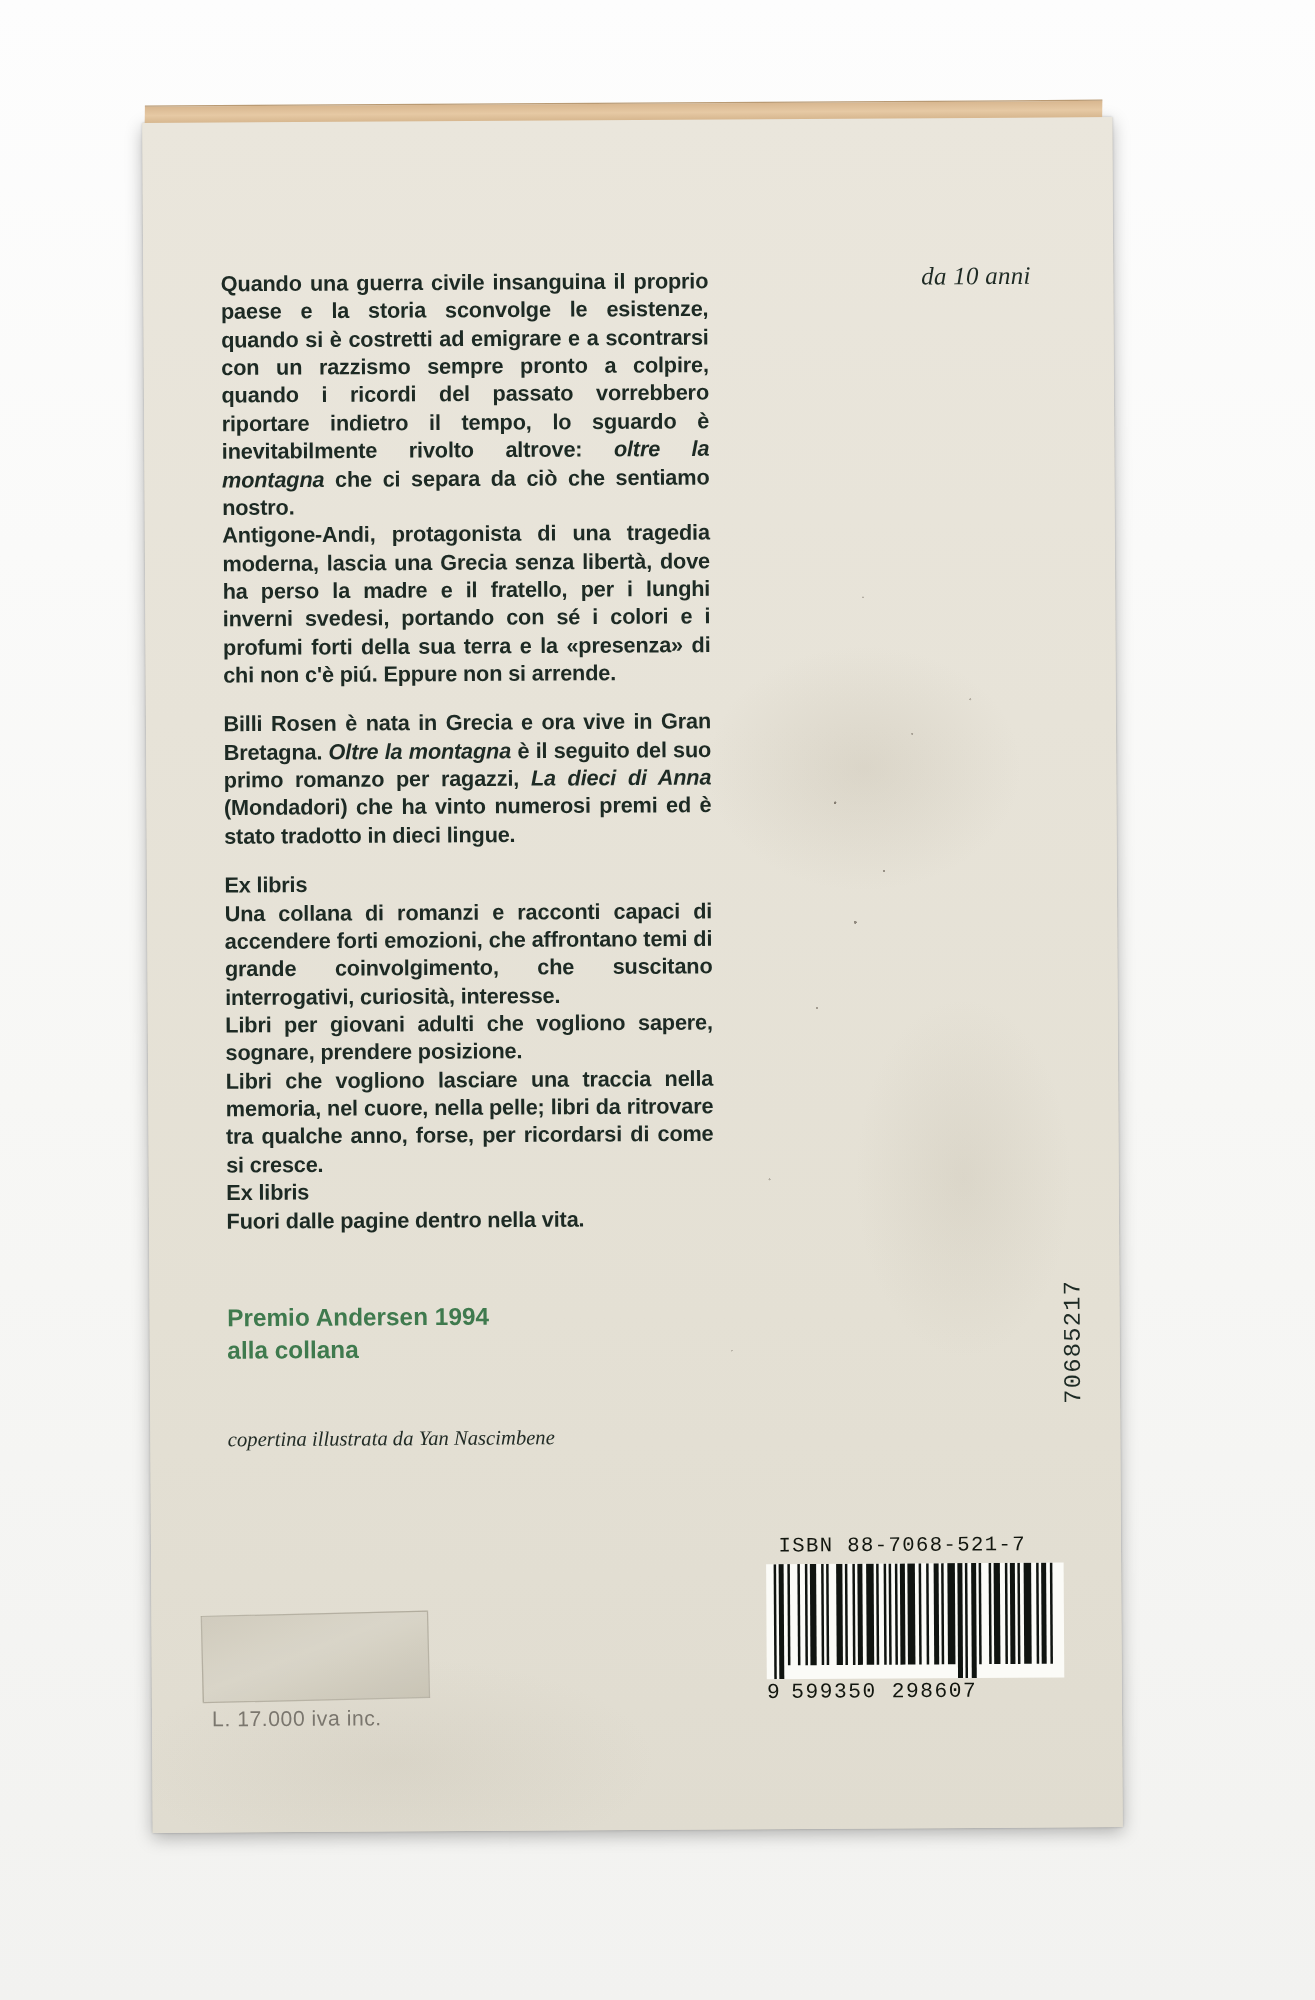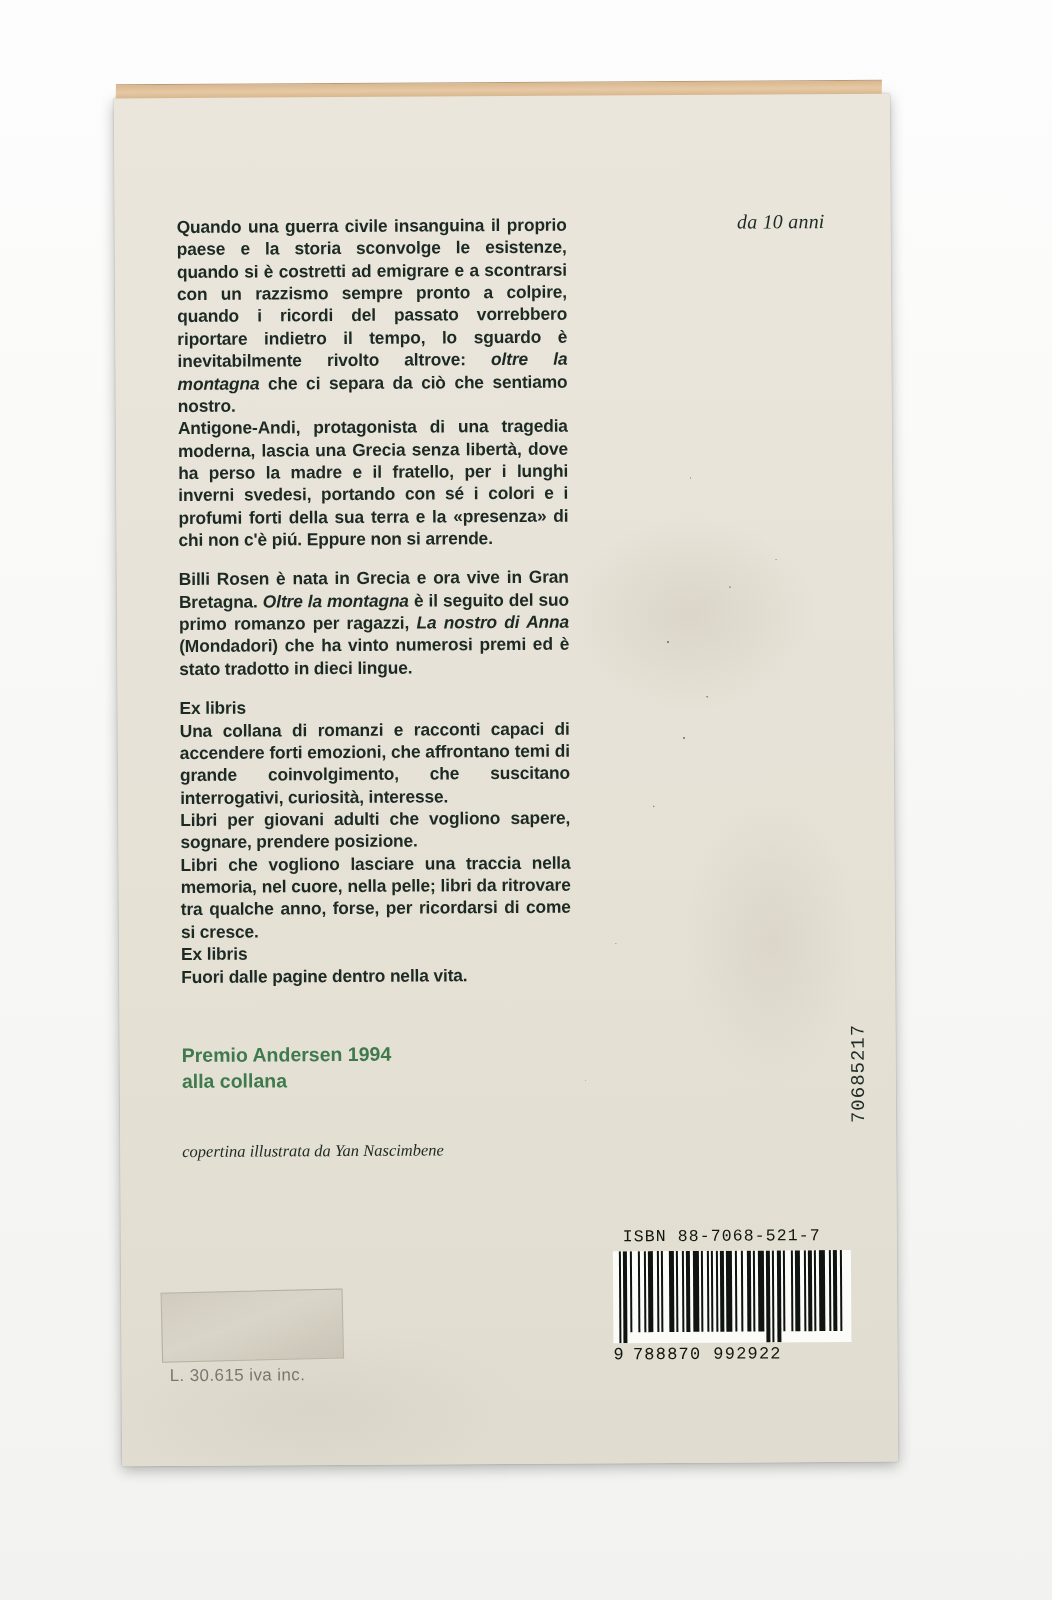--- a/index.html
+++ b/index.html
@@ -209,21 +209,21 @@
   <div id="cover"></div>
 
   <div class="age-note">da 10 anni</div>
 
   <div class="blurb">
     <p><span>Quando una guerra civile insanguina il proprio paese e la storia sconvolge le esistenze, quando si è costretti ad emigrare e a scontrarsi con un razzismo sempre pronto a colpire, quando i ricordi del passato vorrebbero riportare indietro il tempo, lo sguardo è inevitabilmente rivolto altrove: </span><em>oltre la montagna</em><span> che ci separa da ciò che sentiamo nostro.</span></p>
     <p>Antigone-Andi, protagonista di una tragedia moderna, lascia una Grecia senza libertà, dove ha perso la madre e il fratello, per i lunghi inverni svedesi, portando con sé i colori e i profumi forti della sua terra e la «presenza» di chi non c'è piú. Eppure non si arrende.</p>
 
     <div class="gap"></div>
 
-    <p><span>Billi Rosen è nata in Grecia e ora vive in Gran Bretagna. </span><em>Oltre la montagna</em><span> è il seguito del suo primo romanzo per ragazzi, </span><em>La nostro di Anna</em><span> (Mondadori) che ha vinto numerosi premi ed è stato tradotto in dieci lingue.</span></p>
+    <p><span>Billi Rosen è nata in Grecia e ora vive in Gran Bretagna. </span><em>Oltre la montagna</em><span> è il seguito del suo primo romanzo per ragazzi, </span><em>La dieci di Anna</em><span> (Mondadori) che ha vinto numerosi premi ed è stato tradotto in dieci lingue.</span></p>
 
     <div class="gap"></div>
 
     <p>Ex libris</p>
     <p style="white-space: pre-line;">Una collana di romanzi e racconti capaci di accendere forti emozioni, che affrontano temi di grande coinvolgimento, che suscitano interrogativi, curiosità, interesse.
 Libri per giovani adulti che vogliono sapere, sognare, prendere posizione.
 Libri che vogliono lasciare una traccia nella memoria, nel cuore, nella pelle; libri da ritrovare tra qualche anno, forse, per ricordarsi di come si cresce.</p>
     <p>Ex libris</p>
     <p>Fuori dalle pagine dentro nella vita.</p>
   </div>
@@ -231,21 +231,21 @@
   <div class="award">
     <div>Premio Andersen 1994</div>
     <div>alla collana</div>
   </div>
 
   <div class="illustrator">copertina illustrata da Yan Nascimbene</div>
 
   <div class="vcode">70685217</div>
 
   <div class="price-sticker"></div>
-  <div class="price-text">L. 30.615 iva inc.</div>
+  <div class="price-text">L. 17.000 iva inc.</div>
 
   <div class="barcode-block">
     <div class="isbn-text">ISBN 88-7068-521-7</div>
     <div class="bars" id="bars">
         <i style="left: 6px; width: 2.1px; height: 100%;"></i>
         <i style="left: 10.2px; width: 4.2px; height: 100%;"></i>
         <i style="left: 16.5px; width: 2.1px; height: 88%;"></i>
         <i style="left: 24.9px; width: 2.1px; height: 88%;"></i>
         <i style="left: 31.2px; width: 2.1px; height: 88%;"></i>
         <i style="left: 35.4px; width: 4.2px; height: 88%;"></i>
@@ -276,17 +276,17 @@
         <i style="left: 190.8px; width: 2.1px; height: 88%;"></i>
         <i style="left: 195px; width: 4.2px; height: 88%;"></i>
         <i style="left: 201.3px; width: 2.1px; height: 88%;"></i>
         <i style="left: 205.5px; width: 6.3px; height: 88%;"></i>
         <i style="left: 216px; width: 2.1px; height: 88%;"></i>
         <i style="left: 220.2px; width: 4.2px; height: 88%;"></i>
         <i style="left: 226.5px; width: 2.1px; height: 88%;"></i>
       </div>
     <div class="ean-digits">
       <span class="ean-lead">9</span>
-      <span>788870</span>
-      <span class="ean-right">992922</span>
+      <span>599350</span>
+      <span class="ean-right">298607</span>
     </div>
   </div>
 </div>
 
 </body></html>

